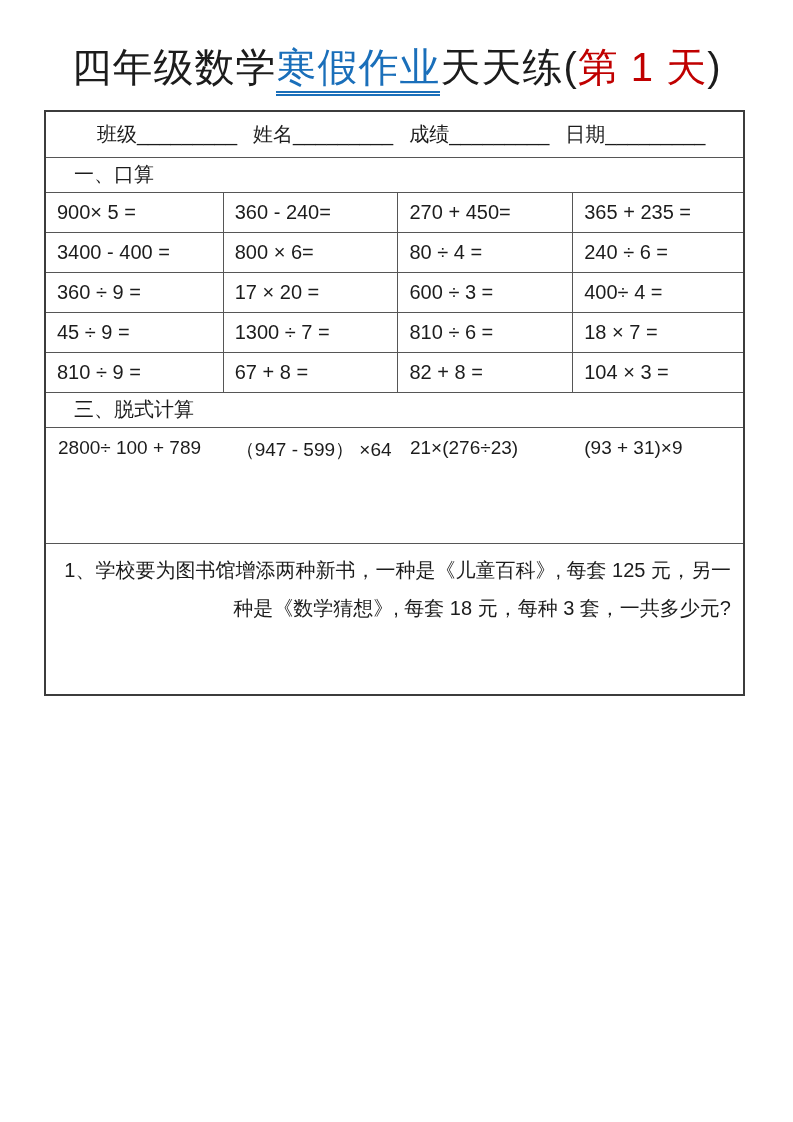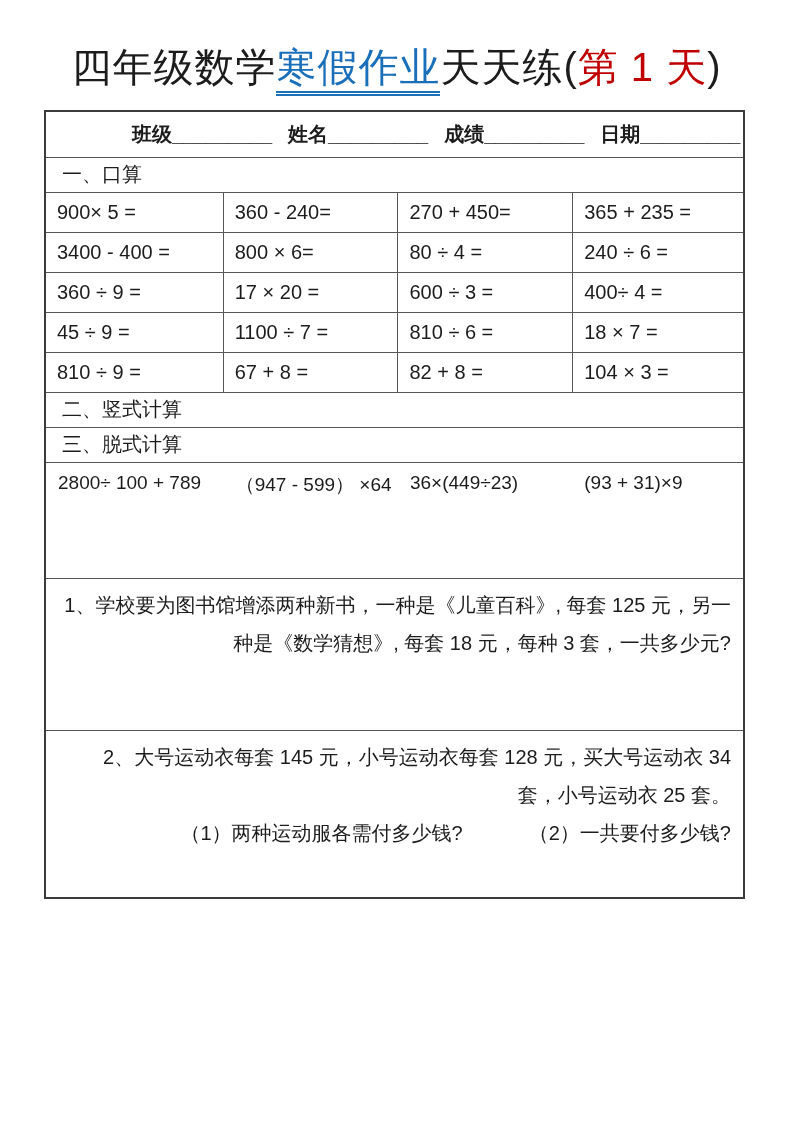--- a/index.html
+++ b/index.html
@@ -33,29 +33,28 @@
     table-layout:fixed;
     border:2px solid #3c3c3c;
   }
   table.worksheet td {
     border:1.5px solid #565656;
     font-size:20px;
     color:#1c1c1c;
   }
   td.info-row {
     height:46px;
-    padding-left:86px;
+    padding-left:51px;
     vertical-align:middle;
     white-space:nowrap;
-    font-weight:bold;
   }
   td.info-row .blank { letter-spacing:0; margin-right:16px; }
   td.section-row {
     height:35px;
-    padding-left:16px;
+    padding-left:28px;
     vertical-align:middle;
   }
   td.calc-cell {
     height:40px;
     padding-left:11px;
     vertical-align:middle;
     font-size:19px;
     white-space:nowrap;
     margin-left:23px;
   }
@@ -120,56 +119,45 @@
       <td class="calc-cell">240 ÷ 6 =</td>
     </tr>
     <tr>
       <td class="calc-cell">360 ÷ 9 =</td>
       <td class="calc-cell">17 × 20 =</td>
       <td class="calc-cell">600 ÷ 3 =</td>
       <td class="calc-cell">400÷ 4 =</td>
     </tr>
     <tr>
       <td class="calc-cell">45 ÷ 9 =</td>
-      <td class="calc-cell">1100 ÷ 7 =</td>
+      <td class="calc-cell">1300 ÷ 7 =</td>
       <td class="calc-cell">810 ÷ 6 =</td>
       <td class="calc-cell">18 × 7 =</td>
     </tr>
     <tr>
       <td class="calc-cell">810 ÷ 9 =</td>
       <td class="calc-cell">67 + 8 =</td>
       <td class="calc-cell">82 + 8 =</td>
       <td class="calc-cell">104 × 3 =</td>
     </tr>
 
-    <tr>
-      <td class="section-row" colspan="4">二、竖式计算</td>
-    </tr>
 
     <tr>
       <td class="section-row" colspan="4">三、脱式计算</td>
     </tr>
     <tr>
       <td class="wide-problems stepwise-row" colspan="4">
         <div class="four-col">
           <span>2800÷ 100 + 789</span>
           <span>（947 - 599） ×64</span>
-          <span>36×(449÷23)</span>
+          <span>21×(276÷23)</span>
           <span>(93 + 31)×9</span>
         </div>
       </td>
     </tr>
 
     <tr>
       <td class="word-row word-row-1" colspan="4">1、学校要为图书馆增添两种新书，一种是《儿童百科》, 每套 125 元，另一种是《数学猜想》, 每套 18 元，每种 3 套，一共多少元?</td>
     </tr>
-    <tr>
-      <td class="word-row word-row-2" colspan="4">
-        <div>2、大号运动衣每套 145 元，小号运动衣每套 128 元，买大号运动衣 34 套，小号运动衣 25 套。</div>
-        <div class="sub-questions">
-          <span class="subq-1">（1）两种运动服各需付多少钱?</span><span>（2）一共要付多少钱?</span>
-        </div>
-      </td>
-    </tr>
 
   </tbody>
     </table>
 </div>
 
 </body></html>

